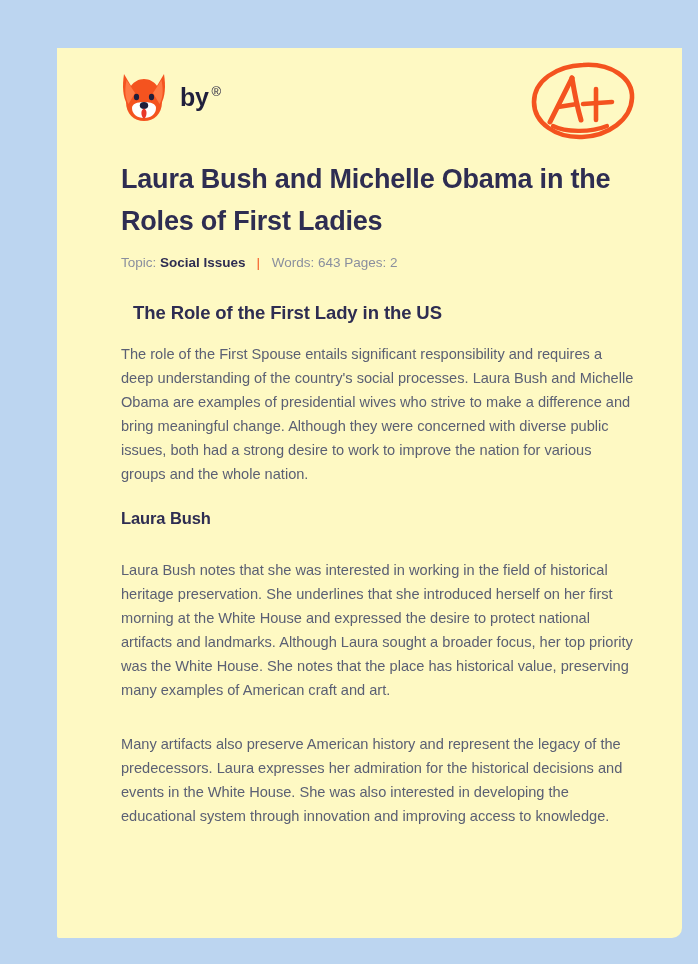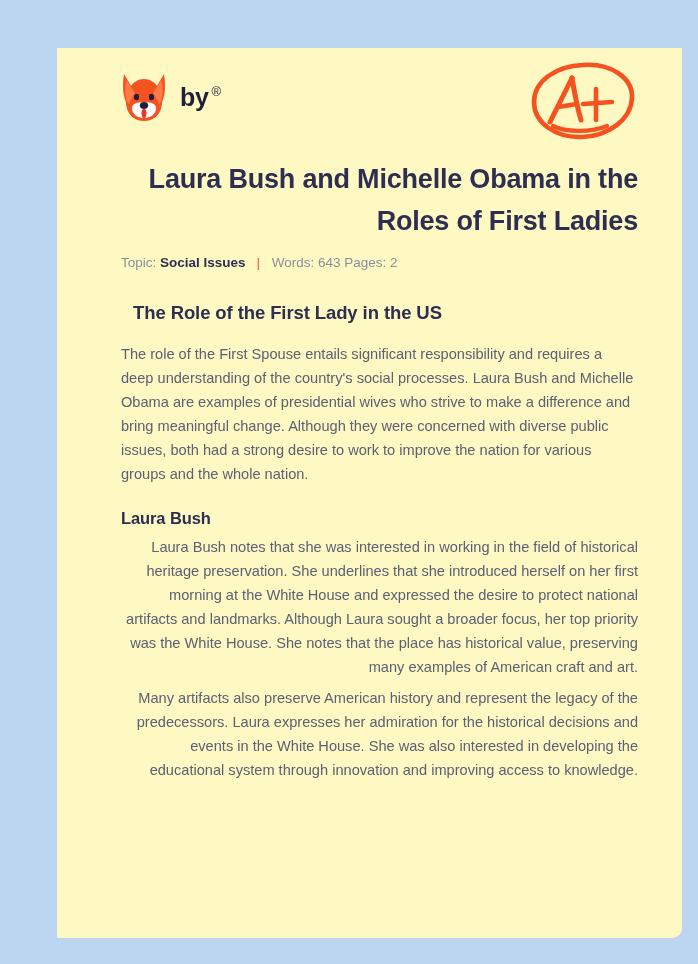--- a/index.html
+++ b/index.html
@@ -75,21 +75,20 @@
 
   
   h1.doc-title {
     margin: 0;
     padding: 0;
     font-size: 27px;
     line-height: 42px;
     font-weight: bold;
     color: #2e2d52;
     letter-spacing: -0.2px;
-    text-align: right;
   }
   .meta {
     margin-top: 13px;
     font-size: 13.5px;
     color: #8a8f9e;
     white-space: nowrap;
   }
   .meta .topic-label { color: #8a8f9e; }
   .meta .topic-value {
     color: #2e2d52;
@@ -116,21 +115,21 @@
     font-weight: bold;
     color: #2e2d52;
     letter-spacing: -0.1px;
   }
   p.body {
     margin: 18px 0 0 0;
     font-size: 14.6px;
     line-height: 24px;
     color: #5b6074;
   }
-  p.body.tight { margin-top: 7px; text-align: right; }
+  p.body.tight { margin-top: 30px; }
 </style>
 </head>
 <body>
 
 <div class="page">
   <div class="content">
 
     <div class="header">
 
       <div class="brand">

